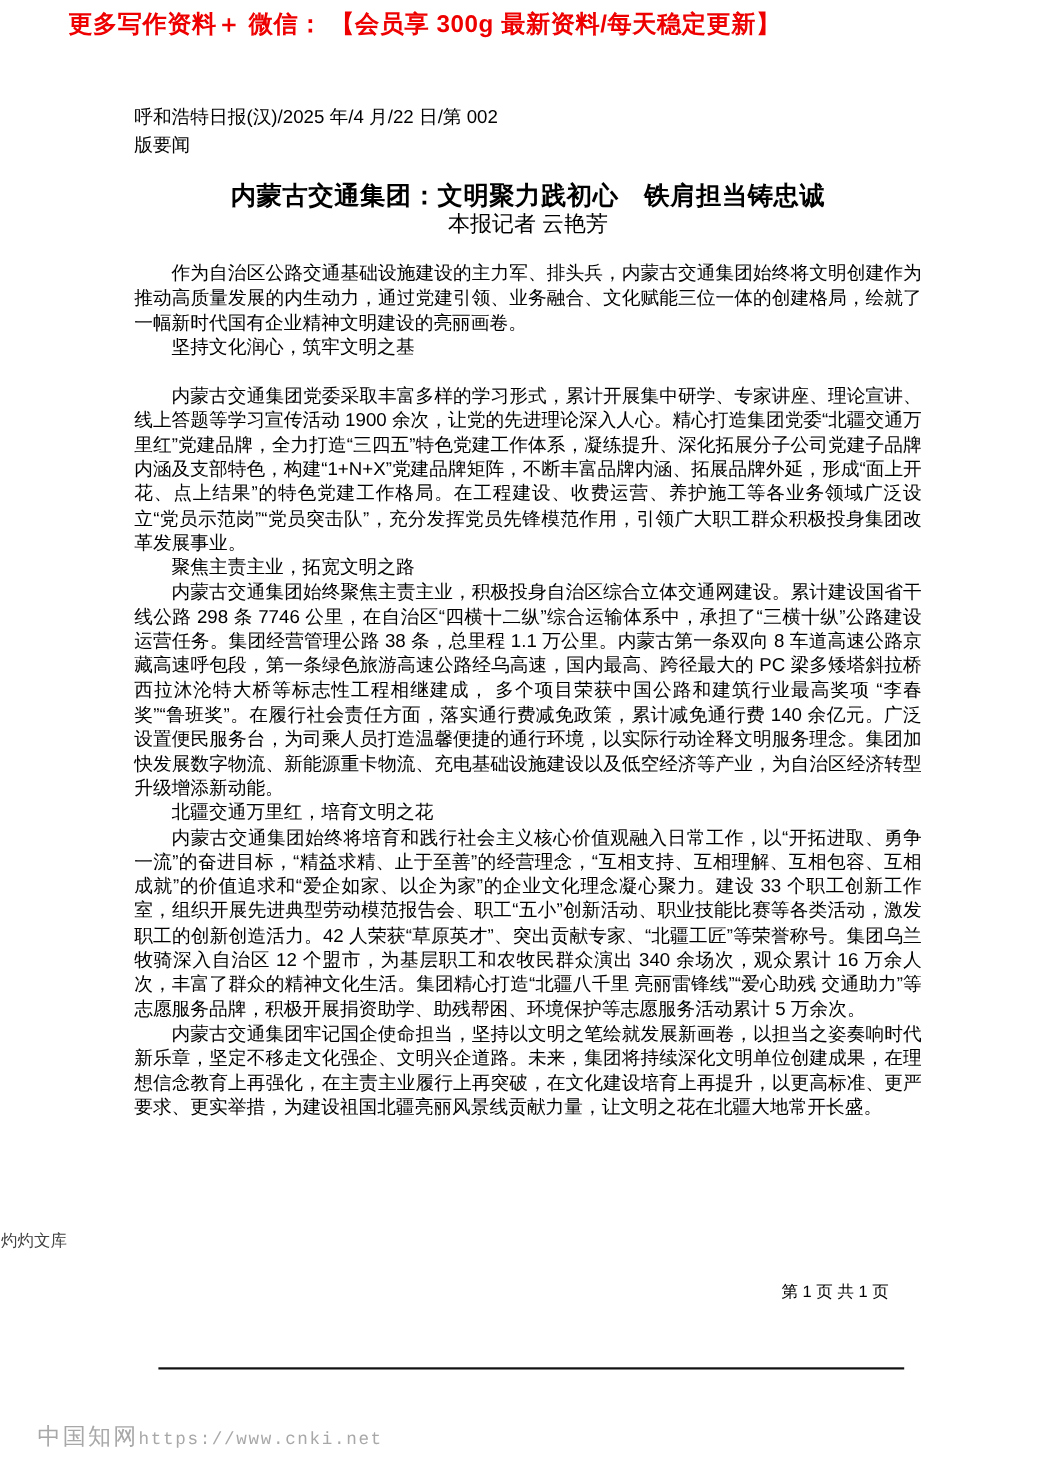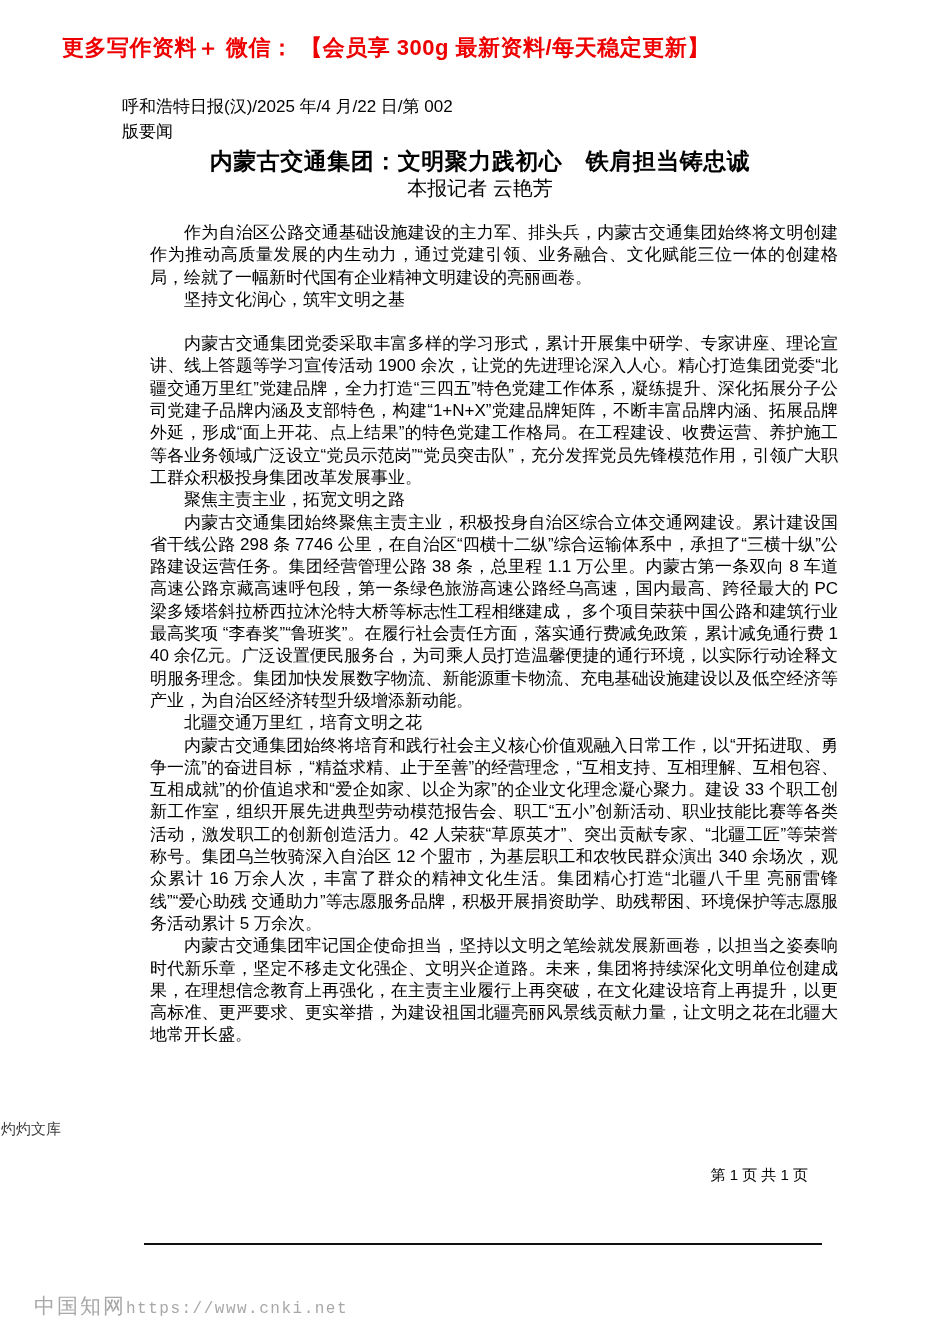--- a/index.html
+++ b/index.html
@@ -13,54 +13,53 @@
     overflow: hidden;
   }
   .page {
     position: absolute;
     inset: 0;
     background: #ffffff;
   }
   .promo-banner {
     position: absolute;
     left: 62px;
-    top: 33px;
+    top: 7px;
     font-size: 22px;
     font-weight: bold;
     color: #ee0000;
     white-space: nowrap;
     letter-spacing: 0.5px;
   }
   .content {
     position: absolute;
     left: 122px;
     top: 94px;
     width: 716px;
   }
   .source-line {
     font-size: 17px;
     line-height: 25px;
     text-align: left;
   }
   .article-title {
-    margin-top: 2px;
+    margin-top: 18px;
     font-size: 23px;
     font-weight: bold;
     line-height: 30px;
     text-align: center;
     letter-spacing: 0.5px;
   }
   .article-byline {
     font-size: 20px;
     line-height: 24px;
     text-align: center;
   }
   .article-body {
     margin-top: 22px;
-    margin-left: 28px;
   }
   .para {
     font-size: 17px;
     line-height: 22.3px;
     text-align: justify;
     text-indent: 2em;
     word-break: break-all;
   }
   .gap-below {
     margin-bottom: 22px;

